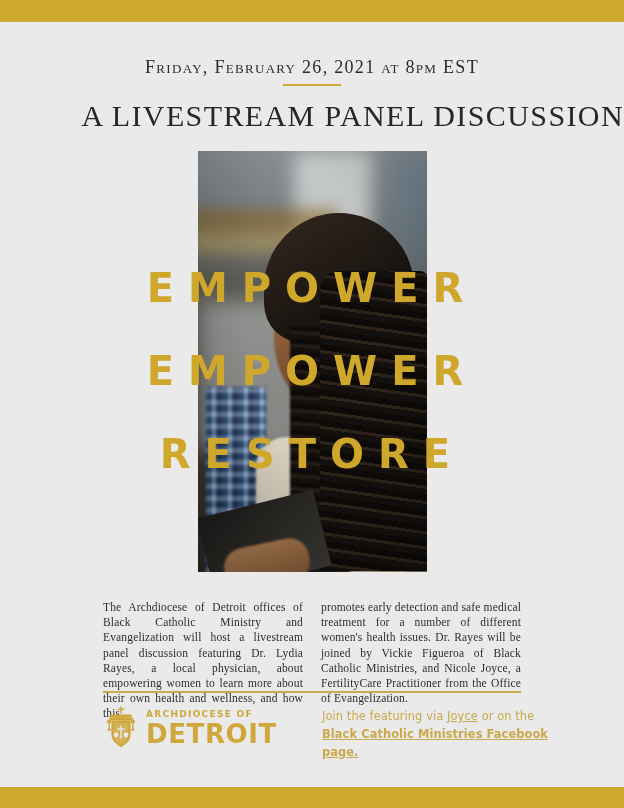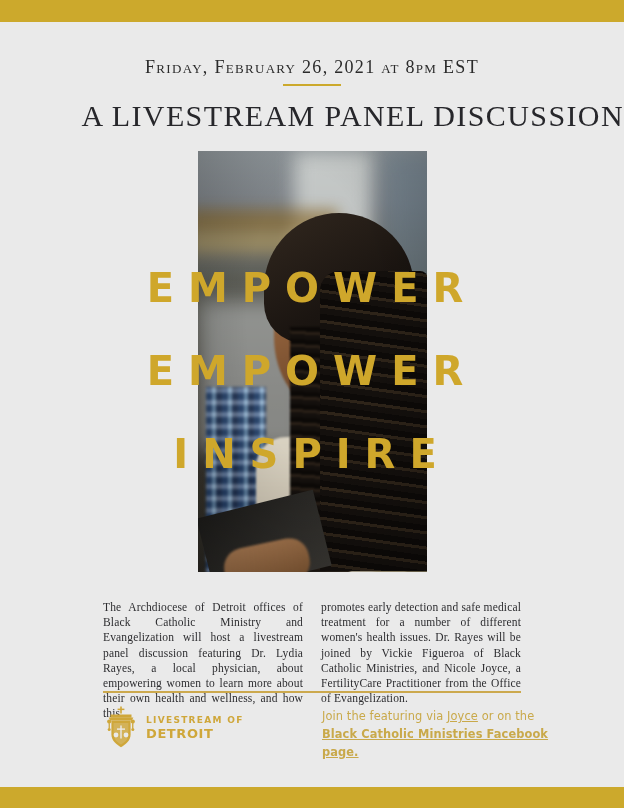--- a/index.html
+++ b/index.html
@@ -145,21 +145,21 @@
     display:flex;align-items:center;gap:7px;
   }
   .crest{width:36px;height:44px;display:block;}
   .logo-text{line-height:1;}
   .logo-top{
     font-family:"DejaVu Sans", sans-serif;font-weight:700;
     font-size:9px;letter-spacing:1.3px;color:#cfa73a;display:block;
   }
   .logo-bottom{
     font-family:"DejaVu Sans", sans-serif;font-weight:700;
-    font-size:13px;letter-spacing:.6px;color:#cfa73a;display:block;margin-top:2px;
+    font-size:26px;letter-spacing:.6px;color:#cfa73a;display:block;margin-top:2px;text-align:right;
   }
 
   .cta{
     position:absolute;left:322px;top:707px;width:230px;
     font-family:"DejaVu Sans", sans-serif;
     font-size:11.4px;
     line-height:18px;
     color:#c9a94a;
     letter-spacing:.1px;
   }
@@ -194,21 +194,21 @@
     <div class="ph-sweater2"></div>
     <div class="ph-braids2"></div>
     <div class="ph-braids"></div>
     <div class="ph-tablet"></div>
     <div class="ph-hand"></div>
     <div class="ph-vig"></div>
   </div>
 
   <div class="word w-empower">EMPOWER</div>
   <div class="word w-restore">EMPOWER</div>
-  <div class="word w-inspire">INSPIRE</div>
+  <div class="word w-inspire">RESTORE</div>
 
   <div class="cols">
     <div class="col">The Archdiocese of Detroit offices of Black Catholic Ministry and Evangelization will host a livestream panel discussion featuring Dr. Lydia Rayes, a local physician, about empowering women to learn more about their own health and wellness, and how this</div>
     <div class="col">promotes early detection and safe medical treatment for a number of different women's health issues. Dr. Rayes will be joined by Vickie Figueroa of Black Catholic Ministries, and Nicole Joyce, a FertilityCare Practitioner from the Office of Evangelization.</div>
   </div>
 
   <div class="rule-wide"></div>
 
   <div class="logo-row">
     <span>
@@ -229,21 +229,21 @@
         <g fill="#eaeaea">
           <path d="M10.6 17.0 h14.8 v11.6 c0 4.8 -4.2 8.2 -7.4 10.0 c-3.2 -1.8 -7.4 -5.2 -7.4 -10.0 z" opacity="0.18"></path>
           <rect x="17.3" y="19.5" width="1.4" height="13"></rect>
           <rect x="14.0" y="22.4" width="8" height="1.4"></rect>
           <circle cx="13.0" cy="29.0" r="2.4"></circle>
           <circle cx="23.0" cy="29.0" r="2.4"></circle>
         </g>
       </svg>
     </span>
     <span class="logo-text">
-      <span class="logo-top">LIVESTREAM OF</span>
+      <span class="logo-top">ARCHDIOCESE OF</span>
       <span class="logo-bottom">DETROIT</span>
     </span>
   </div>
 
   <div class="cta">
     <span>Join the featuring via </span><span class="lnk">Joyce</span><span> or on the</span><br>
     <span class="lnk-strong">Black Catholic Ministries Facebook page.</span>
   </div>
 
   <div class="bar-bottom"></div>

